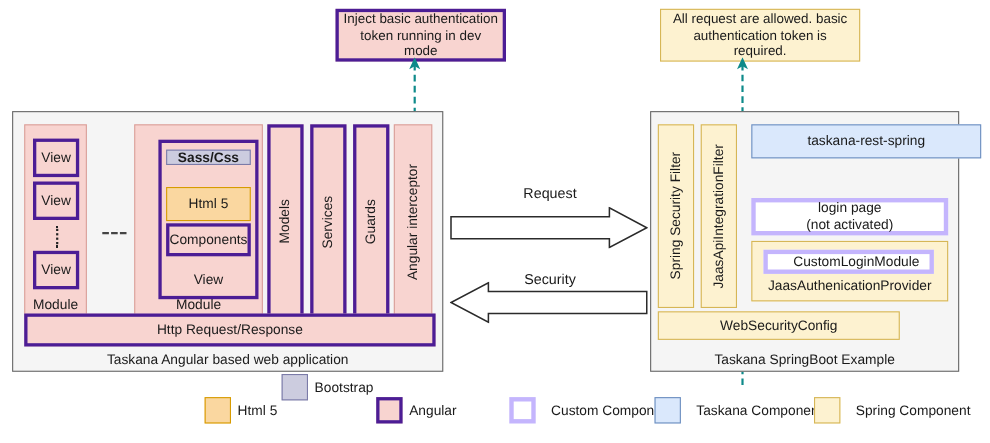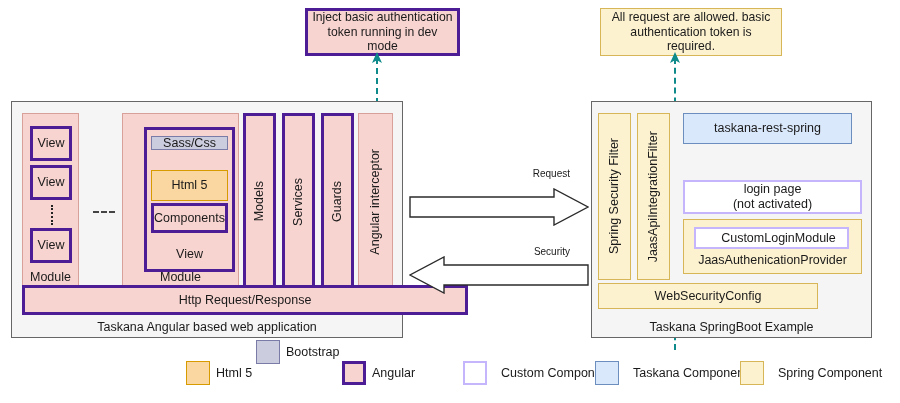--- a/index.html
+++ b/index.html
@@ -15,21 +15,21 @@
     display:flex;align-items:center;justify-content:center;
     text-align:center;line-height:1.18;
   }
   
   .angular   {background:#f8d4d0;border:3px solid #4c1d95;}
   .angular-soft{background:#f8d4d0;border:1px solid #d9a09a;}
   .html5     {background:#fad7a0;border:1px solid #d79b00;}
   .bootstrap {background:#ccccdf;border:1px solid #7b7ba8;}
   .spring    {background:#fdf2d0;border:1px solid #d6b656;}
   .taskana   {background:#dae8fc;border:1px solid #6c8ebf;}
-  .custom    {background:#ffffff;border:2px solid #c4b5fd;}
+  .custom    {background:#ffffff;border:4px solid #c4b5fd;}
   .panel     {background:#f5f5f5;border:1px solid #666666;}
 
   .vtext{
     writing-mode:vertical-rl;transform:rotate(180deg);
     white-space:nowrap;
   }
   .label-bottom{
     position:absolute;left:0;right:0;text-align:center;
   }
   .dashline{
@@ -42,21 +42,21 @@
   }
   .hdots{
     position:absolute;height:0;
     border-top:2px dashed #444;
   }
   .sw{display:inline-block;box-sizing:border-box;}
   .legend-item{position:absolute;display:flex;align-items:center;}
   .legend-item .sw{width:24px;height:24px;flex:none;}
   .legend-item .lg-txt{margin-left:6px;font-size:12.5px;white-space:nowrap;}
   .legend-item.spaced .lg-txt{margin-left:14px;}
-  .arrowlabel{position:absolute;font-size:10px;text-align:right;}
+  .arrowlabel{position:absolute;font-size:13px;text-align:center;}
 </style>
 </head>
 <body>
 
 <div class="box angular" style="left:305px;top:8px;width:155px;height:48px;font-size:12.2px;padding:2px 4px;">
   <span>Inject basic authentication token running in dev mode</span>
 </div>
 
 <div class="box spring" style="left:600px;top:8px;width:182px;height:48px;font-size:12.2px;padding:2px 4px;">
   <span>All request are allowed. basic authentication token is required.</span>
@@ -90,27 +90,27 @@
   <span>View</span>
 </div>
 <div class="label-bottom" style="left:22px;top:270px;width:57px;font-size:12.5px;">
   <span>Module</span>
 </div>
 
 <div class="hdots" style="left:93px;top:211px;width:22px;"></div>
 
 <div class="abs angular-soft" style="left:122px;top:113px;width:117px;height:177px;"></div>
 <div class="abs angular" style="left:144px;top:127px;width:91px;height:145px;"></div>
-<div class="box bootstrap" style="left:151px;top:136px;width:77px;height:14px;font-size:12.5px;">
+<div class="box bootstrap" style="left:151px;top:136px;width:77px;height:14px;font-size:12.5px;font-weight:bold;">
   <span>Sass/Css</span>
 </div>
 <div class="box html5" style="left:151px;top:170px;width:77px;height:31px;font-size:12.5px;">
   <span>Html 5</span>
 </div>
-<div class="box angular" style="left:151px;top:203px;width:77px;height:30px;font-size:12.5px;">
+<div class="box angular" style="left:151px;top:203px;width:77px;height:30px;font-size:12.5px;justify-content:flex-end;">
   <span>Components</span>
 </div>
 <div class="label-bottom" style="left:144px;top:247px;width:91px;font-size:12.5px;">
   <span>View</span>
 </div>
 <div class="label-bottom" style="left:122px;top:270px;width:117px;font-size:12.5px;">
   <span>Module</span>
 </div>
 
 <div class="box angular" style="left:243px;top:113px;width:33px;height:177px;font-size:12.5px;">
@@ -119,21 +119,21 @@
 <div class="box angular" style="left:282px;top:113px;width:33px;height:177px;font-size:12.5px;">
   <span class="vtext">Services</span>
 </div>
 <div class="box angular" style="left:321px;top:113px;width:33px;height:177px;font-size:12.5px;">
   <span class="vtext">Guards</span>
 </div>
 <div class="box angular-soft" style="left:358px;top:113px;width:35px;height:177px;font-size:12.5px;">
   <span class="vtext">Angular interceptor</span>
 </div>
 
-<div class="box angular" style="left:22px;top:285px;width:446px;height:30px;font-size:12.5px;">
+<div class="box angular" style="left:22px;top:285px;width:374px;height:30px;font-size:12.5px;">
   <span>Http Request/Response</span>
 </div>
 
 <div class="arrowlabel" style="left:430px;top:168px;width:140px;">
   <span>Request</span>
 </div>
 <svg class="abs" style="left:409px;top:188px;width:180px;height:38px;" viewBox="0 0 180 38">
   <path d="M1 9 L145 9 L145 1 L179 19 L145 37 L145 29 L1 29 Z" fill="#ffffff" stroke="#2b2b2b" stroke-width="1.4" stroke-linejoin="miter"></path>
 </svg>
 
@@ -150,21 +150,21 @@
   <span>Taskana SpringBoot Example</span>
 </div>
 
 <div class="box spring" style="left:598px;top:113px;width:33px;height:167px;font-size:12.5px;">
   <span class="vtext">Spring Security Filter</span>
 </div>
 <div class="box spring" style="left:637px;top:113px;width:33px;height:167px;font-size:12.5px;">
   <span class="vtext">JaasApiIntegrationFilter</span>
 </div>
 
-<div class="box taskana" style="left:683px;top:113px;width:169px;height:31px;font-size:12.5px;">
+<div class="box taskana" style="left:683px;top:113px;width:209px;height:31px;font-size:12.5px;">
   <span>taskana-rest-spring</span>
 </div>
 
 <div class="box custom" style="left:683px;top:180px;width:179px;height:34px;font-size:12.5px;flex-direction:column;">
   <span>login page</span>
   <span>(not activated)</span>
 </div>
 
 <div class="abs spring" style="left:683px;top:219px;width:179px;height:55px;"></div>
 <div class="box custom" style="left:694px;top:227px;width:155px;height:22px;font-size:12.5px;padding-left:14px;">

